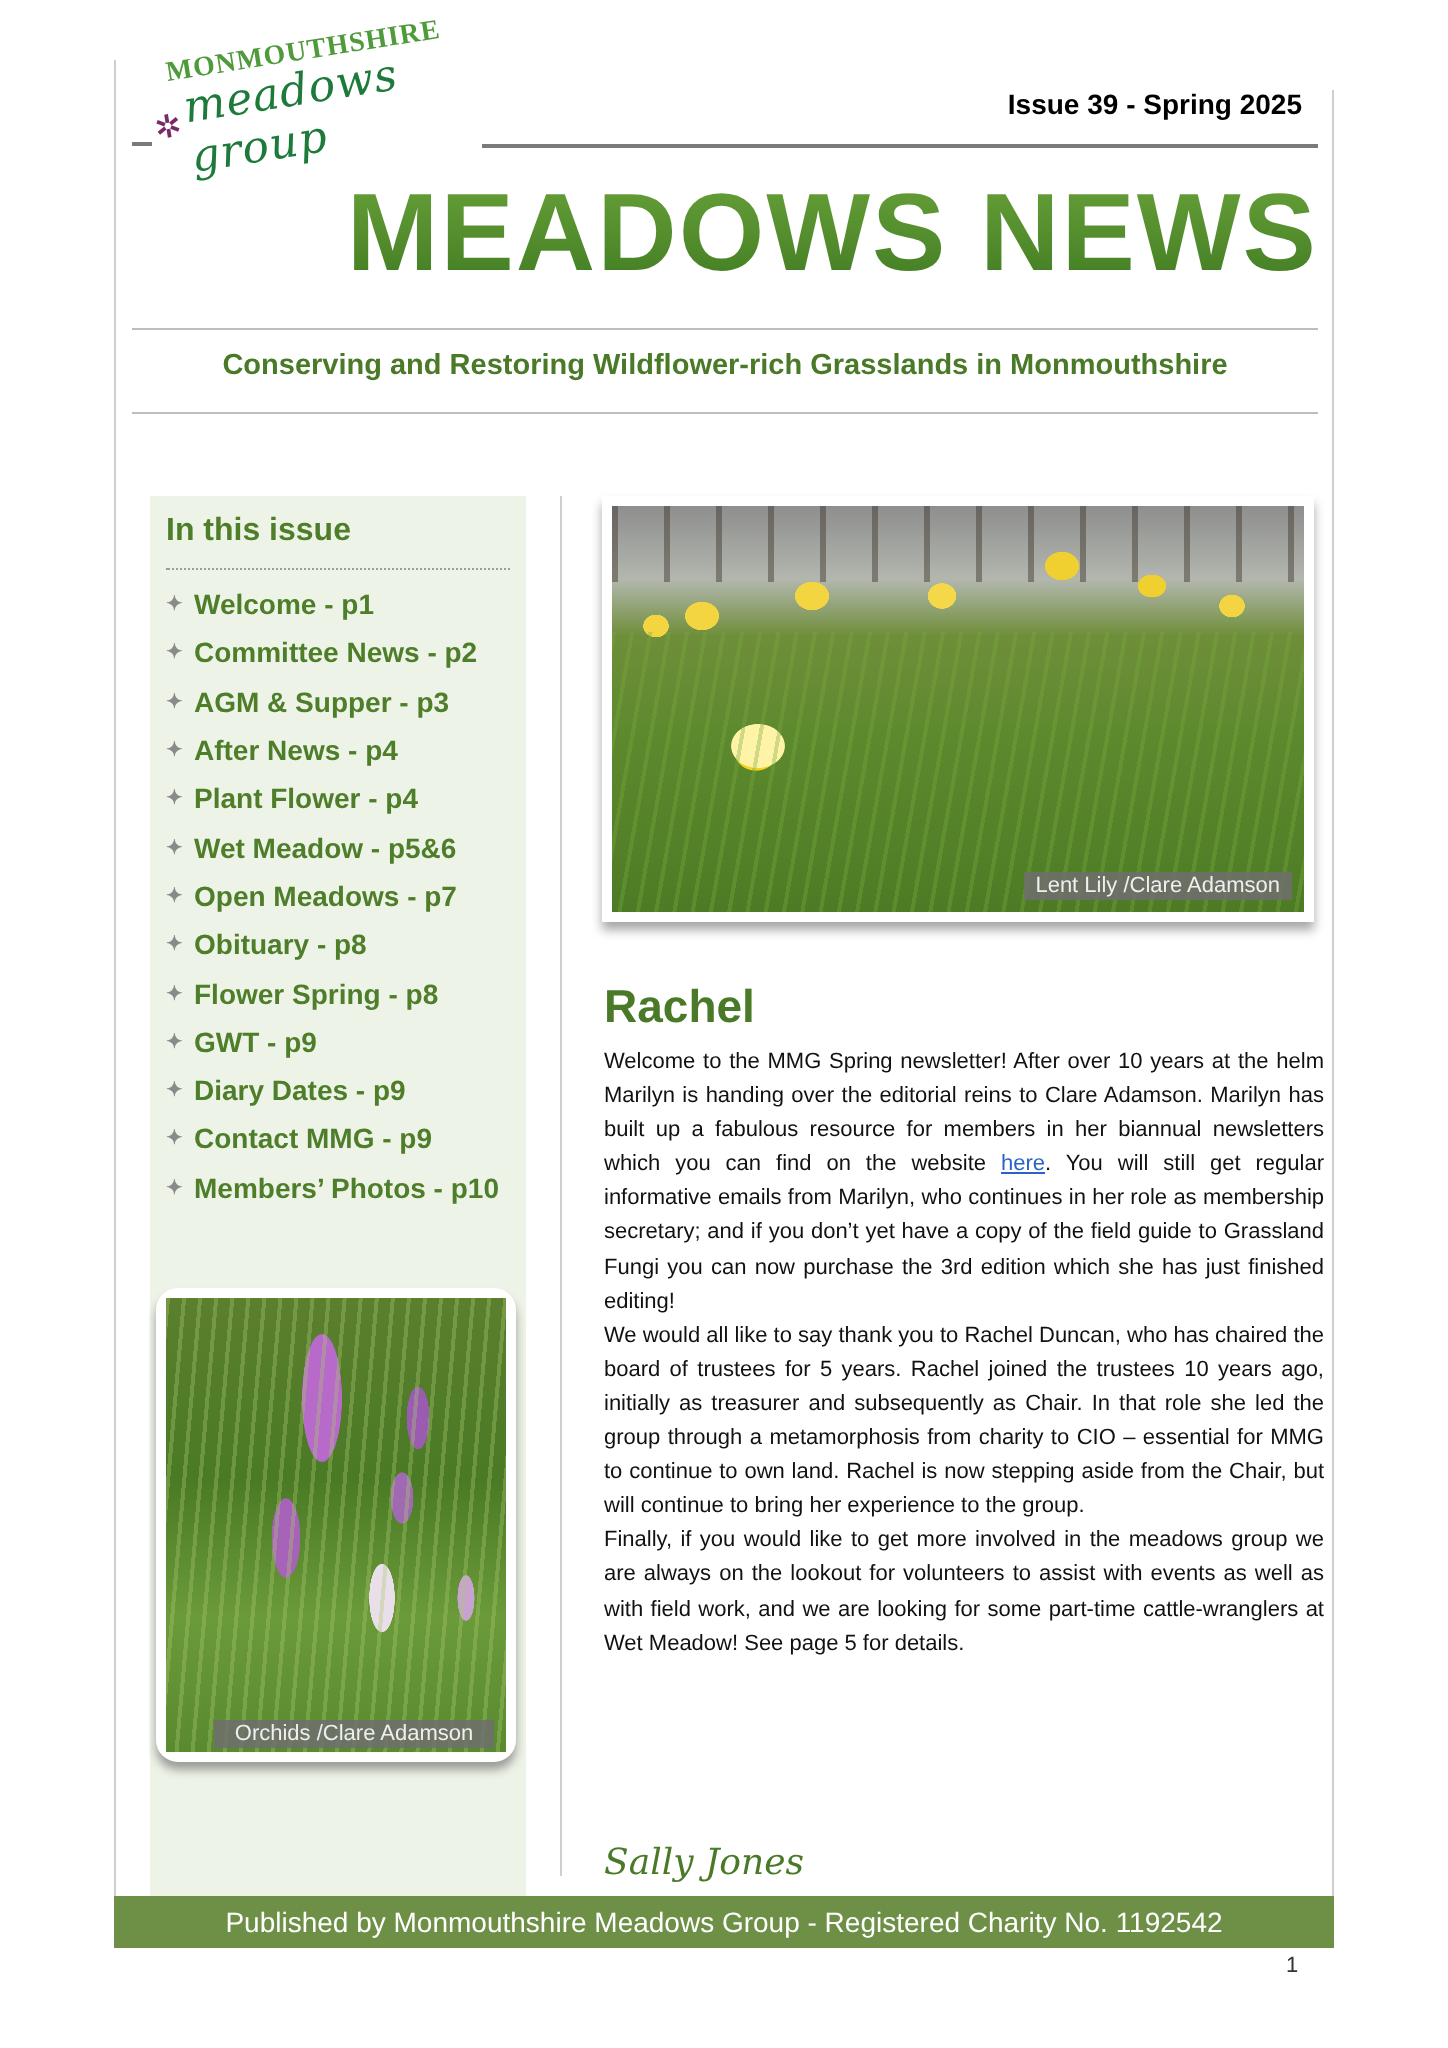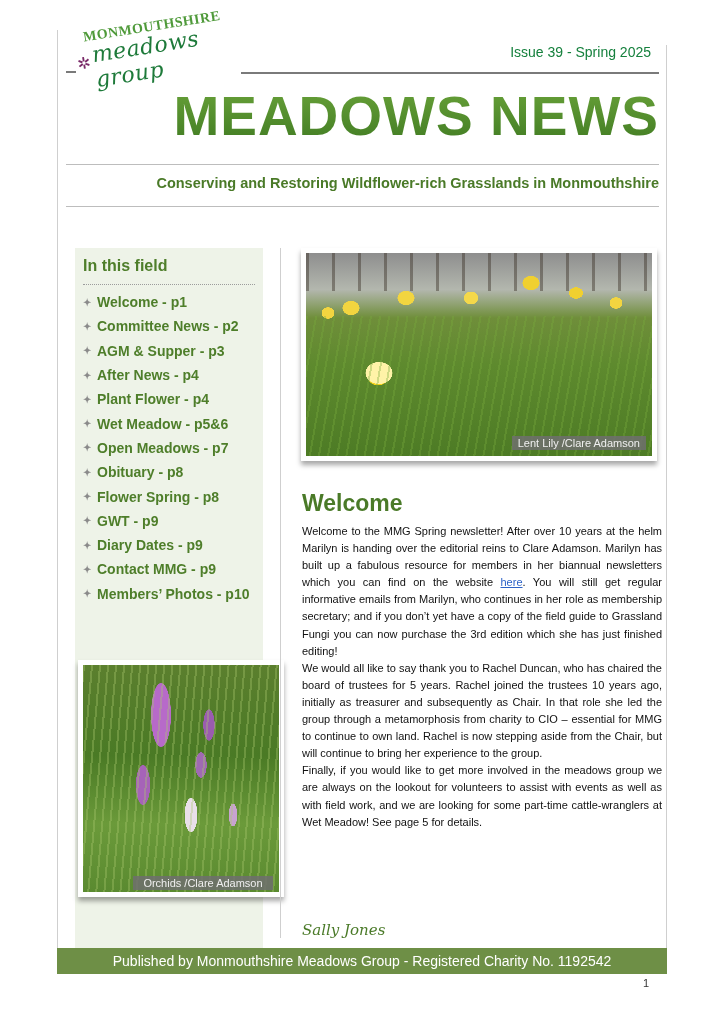--- a/index.html
+++ b/index.html
@@ -7,41 +7,41 @@
   body { position: relative; font-family: "Liberation Sans", sans-serif; color: #111; }
 
   .page-frame-left { position: absolute; left: 57px; top: 30px; width: 1px; height: 918px; background: #cfcfcf; }
   .page-frame-right { position: absolute; left: 666px; top: 45px; width: 1px; height: 903px; background: #cfcfcf; }
 
   .logo { position: absolute; left: 66px; top: 18px; width: 176px; height: 72px; transform: rotate(-9deg); transform-origin: left top; background: rgba(255,255,255,0.9); }
   .logo-top { position: absolute; left: 14px; top: 14px; font-family: "Liberation Serif", serif; font-size: 14px; letter-spacing: 0.5px; color: #4f9a3a; font-weight: bold; }
   .logo-bottom { position: absolute; left: 20px; top: 28px; font-family: "DejaVu Serif", serif; font-style: italic; font-size: 22px; color: #1e7a3a; letter-spacing: 0.5px; }
   .logo-flower { position: absolute; left: 4px; top: 38px; font-size: 16px; color: #7a2a68; }
 
-  .issue-label { position: absolute; right: 73px; top: 44px; font-size: 14px; font-weight: normal; color: #15803d; }
+  .issue-label { position: absolute; right: 73px; top: 44px; font-size: 14px; font-weight: bold; color: #000000; }
   .rule-top { position: absolute; left: 241px; top: 72px; width: 418px; height: 2px; background: #7a7a7a; }
   .rule-top-left { position: absolute; left: 66px; top: 71px; width: 10px; height: 2px; background: #7a7a7a; }
 
   .masthead { position: absolute; left: 66px; top: 84px; width: 593px; text-align: right; font-size: 55px; font-weight: bold; letter-spacing: 1px;
     background: linear-gradient(#6aa33a, #3f7a22); -webkit-background-clip: text; background-clip: text; color: transparent; }
 
   .rule-mid1 { position: absolute; left: 66px; top: 164px; width: 593px; height: 1px; background: #bdbdbd; }
-  .tagline { position: absolute; left: 66px; top: 175px; width: 593px; text-align: right; font-size: 14.5px; font-weight: bold; color: #4a7a28; }
+  .tagline { position: absolute; left: 66px; top: 175px; width: 593px; text-align: center; font-size: 14.5px; font-weight: bold; color: #4a7a28; }
   .rule-mid2 { position: absolute; left: 66px; top: 206px; width: 593px; height: 1px; background: #bdbdbd; }
 
   .sidebar { position: absolute; left: 75px; top: 248px; width: 188px; height: 700px; background: #eef3e8; }
   .toc-title { position: absolute; left: 8px; top: 9px; font-size: 16px; font-weight: bold; color: #4e7e2a; }
   .toc-divider { position: absolute; left: 8px; top: 36px; width: 172px; border-top: 1px dotted #9c9c9c; }
   .toc-list { position: absolute; left: 8px; top: 42px; list-style: none; }
   .toc-item { height: 24.3px; display: flex; align-items: center; font-size: 14px; font-weight: bold; color: #4e7e2a; white-space: nowrap; }
   .toc-bullet { font-size: 10px; color: #8a8a8a; width: 14px; display: inline-block; }
 
   .photo-card { position: absolute; background: #fff; box-shadow: 0 4px 5px rgba(0,0,0,0.35); padding: 5px; }
   .photo-daffodil { left: 301px; top: 248px; width: 356px; height: 213px; }
-  .photo-orchid { left: 78px; top: 660px; width: 206px; height: 237px; }
+  .photo-orchid { left: 78px; top: 644px; width: 180px; height: 237px; border-radius: 11px; }
   .photo-inner { position: relative; width: 100%; height: 100%; overflow: hidden; }
 
   .daffodil-bg { position: absolute; inset: 0;
     background:
       radial-gradient(ellipse 22px 18px at 73px 120px, #fff3a8 0 60%, transparent 62%),
       radial-gradient(ellipse 16px 14px at 72px 123px, #f4d31a 0 65%, transparent 68%),
       radial-gradient(ellipse 12px 10px at 45px 55px, #f2d540 0 70%, transparent 72%),
       radial-gradient(ellipse 12px 10px at 100px 45px, #f2d540 0 70%, transparent 72%),
       radial-gradient(ellipse 10px 9px at 165px 45px, #f4d84a 0 70%, transparent 72%),
       radial-gradient(ellipse 12px 10px at 225px 30px, #f0d030 0 70%, transparent 72%),
@@ -69,21 +69,21 @@
   .caption { position: absolute; background: rgba(110,110,110,0.85); color: #efefef; font-size: 11px; padding: 1px 6px; white-space: nowrap; }
   .caption-daffodil { right: 6px; bottom: 6px; }
   .caption-orchid { right: 6px; bottom: 2px; width: 140px; text-align: center; }
 
   .col-divider { position: absolute; left: 280px; top: 248px; width: 1px; height: 690px; background: #cfcfcf; }
 
   .welcome-heading { position: absolute; left: 302px; top: 490px; font-size: 23px; font-weight: bold; color: #4a7a28; }
   .welcome-body { position: absolute; left: 302px; top: 523px; width: 360px; font-size: 11px; line-height: 17.1px; text-align: justify; color: #111; }
   .welcome-body p { margin: 0; }
   .link { color: #2c62c7; text-decoration: underline; cursor: pointer; }
-  .signature { position: absolute; left: 302px; top: 921px; font-family: "DejaVu Serif", serif; font-style: italic; font-size: 15px; color: #4a7a28; }
+  .signature { position: absolute; left: 302px; top: 921px; font-family: "DejaVu Serif", serif; font-style: italic; font-size: 18px; color: #4a7a28; }
 
   .footer-bar { position: absolute; left: 57px; top: 948px; width: 610px; height: 26px; background: #6e8f46; color: #fff; font-size: 14px; font-weight: normal; text-align: center; line-height: 26px; }
   .page-number { position: absolute; left: 643px; top: 977px; font-size: 11px; color: #333; }
 </style>
 </head>
 <body>
 
 <div class="page-frame-left"></div>
 <div class="page-frame-right"></div>
 
@@ -97,21 +97,21 @@
 <div class="rule-top-left"></div>
 <div class="rule-top"></div>
 
 <div class="masthead">MEADOWS NEWS</div>
 
 <div class="rule-mid1"></div>
 <div class="tagline">Conserving and Restoring Wildflower-rich Grasslands in Monmouthshire</div>
 <div class="rule-mid2"></div>
 
 <div class="sidebar">
-  <div class="toc-title">In this field</div>
+  <div class="toc-title">In this issue</div>
   <div class="toc-divider"></div>
   <ul class="toc-list">
     <li class="toc-item">
         <span class="toc-bullet">✦</span>
         <span>Welcome  - p1</span>
       </li>
     <li class="toc-item">
         <span class="toc-bullet">✦</span>
         <span>Committee News - p2</span>
       </li>
@@ -171,21 +171,21 @@
 
 <div class="col-divider"></div>
 
 <div class="photo-card photo-daffodil">
   <div class="photo-inner">
     <div class="daffodil-bg"></div>
     <div class="caption caption-daffodil">Lent Lily /Clare Adamson</div>
   </div>
 </div>
 
-<h2 class="welcome-heading">Welcome</h2>
+<h2 class="welcome-heading">Rachel</h2>
 <div class="welcome-body">
   <p><span>Welcome to the MMG Spring newsletter! After over 10 years at the helm Marilyn is handing over the editorial reins to Clare Adamson. Marilyn has built up a fabulous resource for members in her biannual newsletters which you can find on the website </span><a class="link">here</a><span>. You will still get regular informative emails from Marilyn, who continues in her role as membership secretary; and if you don’t yet have a copy of the field guide to Grassland Fungi you can now purchase the 3rd edition which she has just finished editing!</span></p>
   <p>We would all like to say thank you to Rachel Duncan, who has chaired the board of trustees for 5 years. Rachel joined the trustees 10 years ago, initially as treasurer and subsequently as Chair. In that role she led the group through a metamorphosis from charity to CIO – essential for MMG to continue to own land. Rachel is now stepping aside from the Chair, but will continue to bring her experience to the group.</p>
   <p>Finally, if you would like to get more involved in the meadows group we are always on the lookout for volunteers to assist with events as well as with field work, and we are looking for some part-time cattle-wranglers at Wet Meadow! See page 5 for details.</p>
 </div>
 <div class="signature">Sally Jones</div>
 
 <div class="footer-bar">Published by Monmouthshire Meadows Group - Registered Charity No. 1192542</div>
 <div class="page-number">1</div>
 

